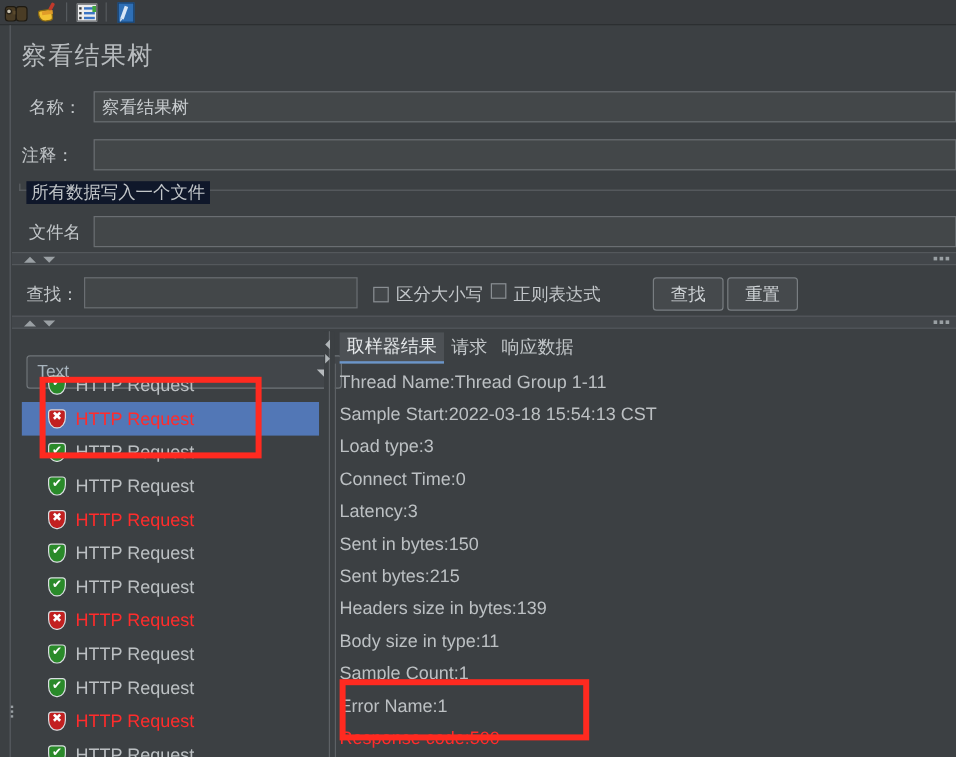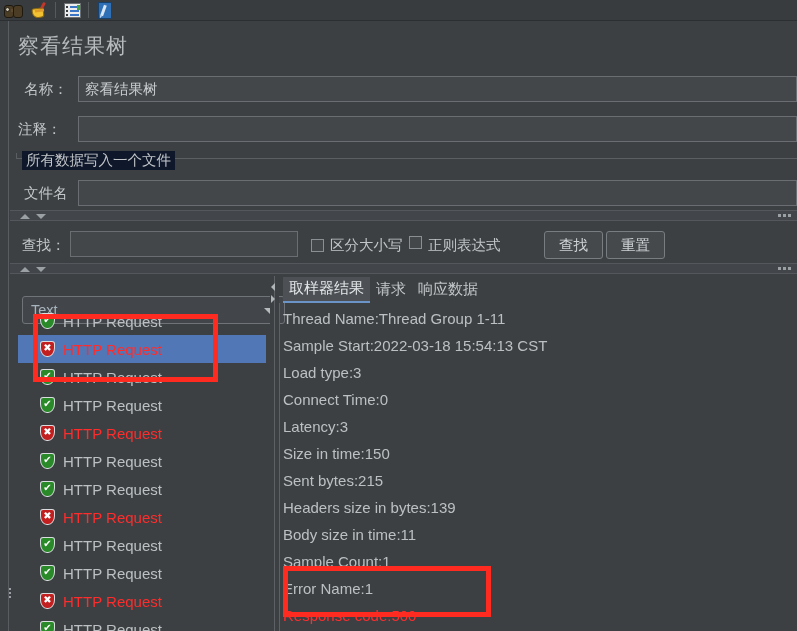--- a/index.html
+++ b/index.html
@@ -506,24 +506,24 @@
       <span></span>
   </div>
 
   <div class="detail-panel-border"></div>
   <div class="detail" id="detail">
       <div class="detail-line">Thread Name:Thread Group 1-11</div>
       <div class="detail-line">Sample Start:2022-03-18 15:54:13 CST</div>
       <div class="detail-line">Load type:3</div>
       <div class="detail-line">Connect Time:0</div>
       <div class="detail-line">Latency:3</div>
-      <div class="detail-line">Size in time:150</div>
+      <div class="detail-line">Sent in bytes:150</div>
       <div class="detail-line">Sent bytes:215</div>
       <div class="detail-line">Headers size in bytes:139</div>
-      <div class="detail-line">Body size in time:11</div>
+      <div class="detail-line">Body size in type:11</div>
       <div class="detail-line">Sample Count:1</div>
       <div class="detail-line">Error Name:1</div>
       <div class="detail-line red">Response code:500</div>
     </div>
 
   <div class="annot" style="left:33px; top:314px; width:185px; height:68px;"></div>
   <div class="annot" style="left:283px; top:566px; width:208px; height:51px;"></div>
 
 </div>
 

